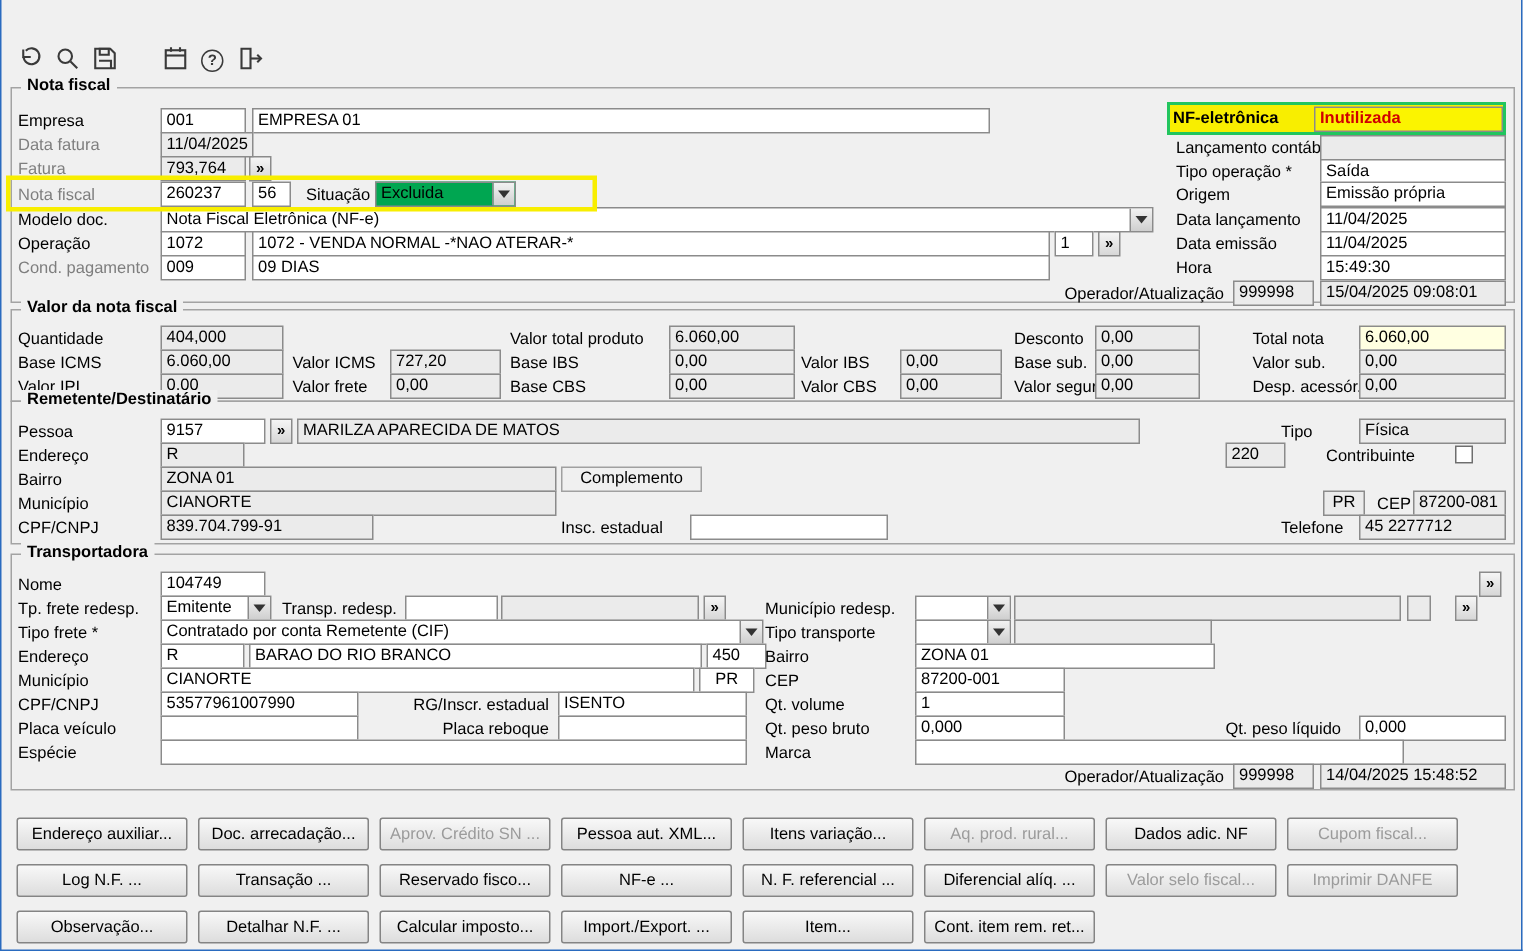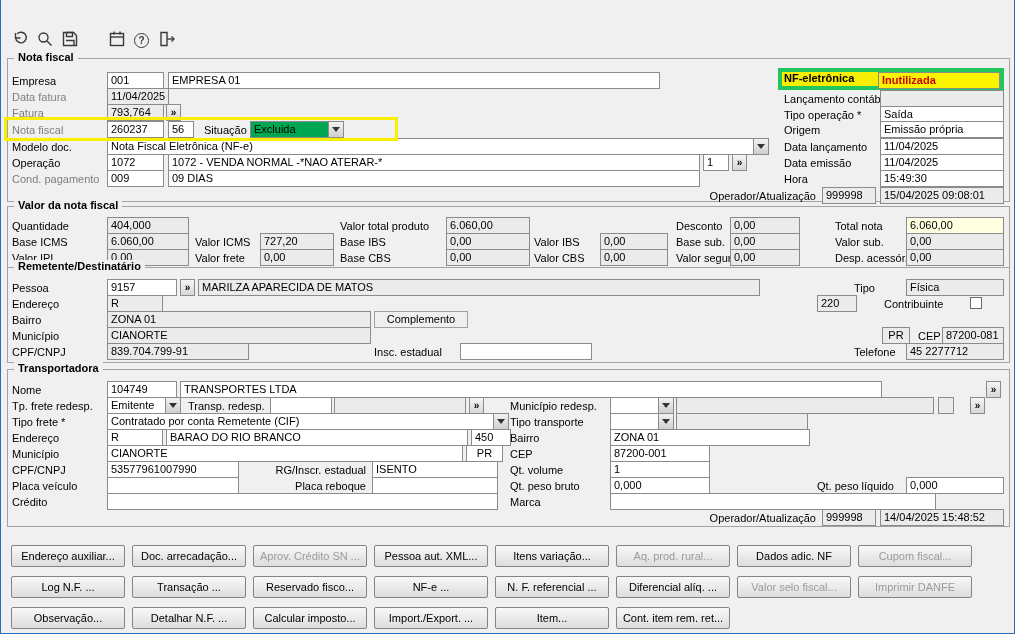--- a/index.html
+++ b/index.html
@@ -24,21 +24,21 @@
   .fld.ro{background:#ebebeb}
   .fld.ra{}
   .fld.ctr{text-align:center}
   .fld.ylw{background:#ffffe1}
   .more{position:absolute;height:17px;width:15px;border:1px solid #8b8b8b;background:linear-gradient(#f5f5f5,#d7d7d7);text-align:center;font-weight:bold;font-size:10px;line-height:14px;padding:0;cursor:pointer;font-family:inherit}
   .combo{position:absolute;height:17px;border:1px solid #8b8b8b;background:#fff;padding:0 18px 0 3px;line-height:15px;white-space:nowrap;overflow:hidden;cursor:pointer}
   .combo .arr{position:absolute;right:0;top:0;width:15px;height:15px;background:linear-gradient(#f2f2f2,#cfcfcf);border-left:1px solid #8b8b8b}
   .combo .arr::after{content:"";position:absolute;left:3px;top:5px;border:4px solid transparent;border-top:5px solid #333}
   .combo.green{background:#00a651}
   .hl{position:absolute;border:3px solid #f8ee00;pointer-events:none;z-index:4}
-  .hlbox{position:absolute;background:#f8ee00;border:4px solid #22c55e;display:flex;z-index:2}
+  .hlbox{position:absolute;background:#f8ee00;border:2px solid #22c55e;display:flex;align-items:center;z-index:2}
   .hlbox .hllbl{font-weight:bold;padding:0 2px;width:96px;white-space:nowrap}
   .hlbox .hlfld{flex:1;height:17px;border:1px solid #8b8b8b;background:#fbf400;color:#d00000;font-weight:bold;line-height:15px;padding:0 3px}
   .chk{position:absolute;width:12px;height:12px;border:1px solid #6e6e6e;background:#fff;cursor:pointer}
   .boxlbl{position:absolute;height:17px;border:1px solid #a0a0a0;background:#f0f0f0;text-align:center;line-height:15px;white-space:nowrap}
   .abtn{position:absolute;width:114px;height:22px;border:1px solid #848484;border-radius:2px;background:linear-gradient(180deg,#f8f8f8,#dddddd);font-family:inherit;font-size:11px;cursor:pointer;white-space:nowrap}
   .abtn.dis{color:#9b9b9b;cursor:default}
 </style>
 </head>
 <body>
 
@@ -218,21 +218,20 @@
     <div class="fld" style="left:452px;top:75px;width:132px"></div>
     <span class="lbl" style="left:846px;top:77px">Telefone</span>
     <div class="fld ro" style="left:898px;top:75px;width:98px">45 2277712</div>
   </div>
 
   <div class="grp" style="left:6px;top:369px;width:1003px;height:158px">
     <span class="legend">Transportadora</span>
 
     <span class="lbl" style="left:4px;top:13px">Nome</span>
     <div class="fld ra" style="left:99px;top:11px;width:70px">104749</div>
-    <div class="fld" style="left:172px;top:11px;width:702px">TRANSPORTES LTDA</div>
     <button class="more" style="left:978px;top:11px">»</button>
 
     <span class="lbl" style="left:4px;top:29px">Tp. frete redesp.</span>
     <div class="combo" style="left:99px;top:27px;width:74px">
       <span>Emitente</span>
       <span class="arr"></span>
     </div>
     <span class="lbl" style="left:180px;top:29px">Transp. redesp.</span>
     <div class="fld" style="left:262px;top:27px;width:62px"></div>
     <div class="fld ro" style="left:326px;top:27px;width:132px"></div>
@@ -280,21 +279,21 @@
 
     <span class="lbl" style="left:4px;top:109px">Placa veículo</span>
     <div class="fld" style="left:99px;top:107px;width:132px"></div>
     <span class="lbl tr" style="left:248px;top:109px;width:110px">Placa reboque</span>
     <div class="fld" style="left:364px;top:107px;width:126px"></div>
     <span class="lbl" style="left:502px;top:109px">Qt. peso bruto</span>
     <div class="fld ra" style="left:602px;top:107px;width:100px">0,000</div>
     <span class="lbl tr" style="left:752px;top:109px;width:134px">Qt. peso líquido</span>
     <div class="fld ra" style="left:898px;top:107px;width:98px">0,000</div>
 
-    <span class="lbl" style="left:4px;top:125px">Crédito</span>
+    <span class="lbl" style="left:4px;top:125px">Espécie</span>
     <div class="fld" style="left:99px;top:123px;width:391px"></div>
     <span class="lbl" style="left:502px;top:125px">Marca</span>
     <div class="fld" style="left:602px;top:123px;width:326px"></div>
 
     <span class="lbl tr" style="left:600px;top:141px;width:208px">Operador/Atualização</span>
     <div class="fld ro ra" style="left:814px;top:139px;width:54px">999998</div>
     <div class="fld ro" style="left:872px;top:139px;width:124px">14/04/2025 15:48:52</div>
   </div>
 
   <button class="abtn" style="left:10px;top:545px">Endereço auxiliar...</button>

